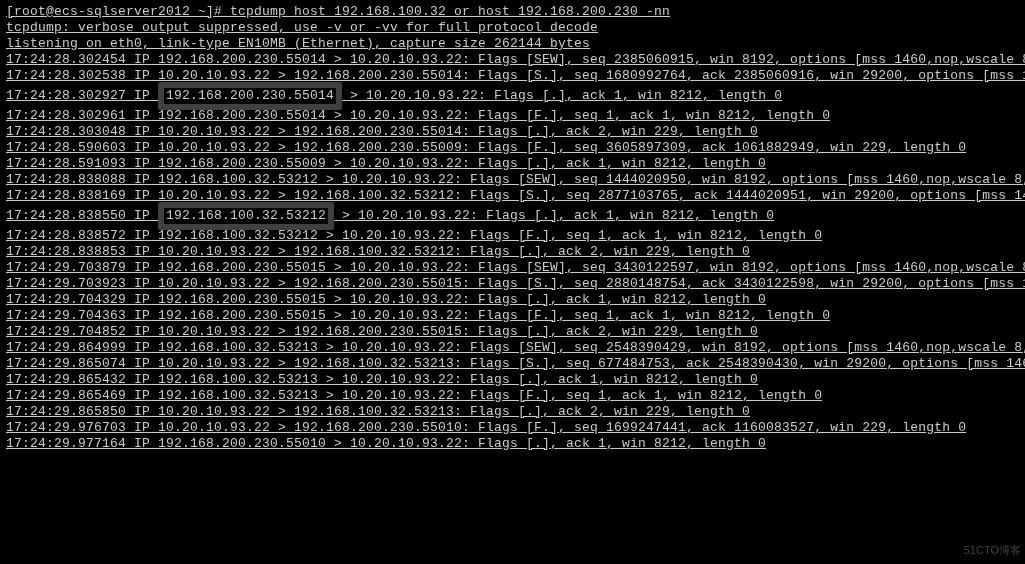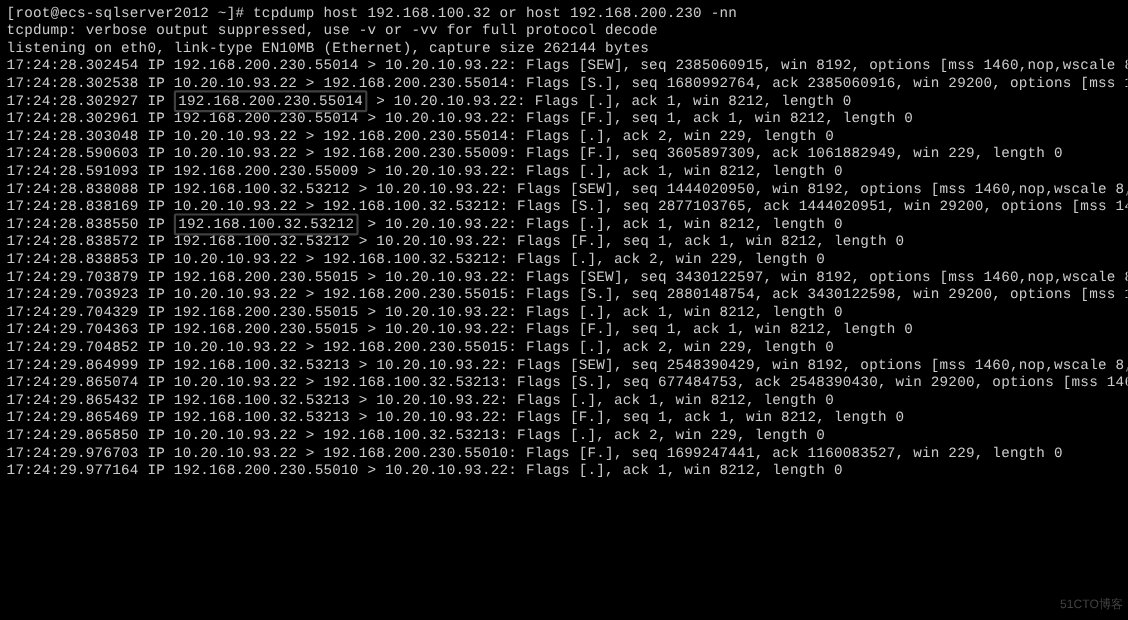--- a/index.html
+++ b/index.html
@@ -1,17 +1,17 @@
 <!DOCTYPE html>
 <html><head>
 <meta charset="utf-8">
 <style>
   html,body{margin:0;padding:0;background:#000;color:#ccc;font-family:Consolas,"Courier New",monospace;font-size:13px;line-height:16px;width:1025px;height:564px;overflow:hidden;}
   .terminal{padding:4px 6px;white-space:pre;letter-spacing:0.2px;}
-  .line{display:block;}
-  .hl{display:inline-block;border:2px solid #404040;border-radius:2px;padding:0 2px;margin:-2px 0;color:#ccc;}
+  .line{display:block;text-decoration:underline;}
+  .hl{display:inline-block;border:6px solid #404040;border-radius:2px;padding:0 2px;margin:-2px 0;color:#ccc;}
   .wm{position:absolute;right:4px;bottom:6px;color:#777;font-size:11px;opacity:.55;font-family:Arial,sans-serif;}
 </style>
 </head>
 <body>
 
 <div class="terminal" id="term"><div class="line">[root@ecs-sqlserver2012 ~]# tcpdump host 192.168.100.32 or host 192.168.200.230 -nn</div><div class="line">tcpdump: verbose output suppressed, use -v or -vv for full protocol decode</div><div class="line">listening on eth0, link-type EN10MB (Ethernet), capture size 262144 bytes</div><div class="line">17:24:28.302454 IP 192.168.200.230.55014 &gt; 10.20.10.93.22: Flags [SEW], seq 2385060915, win 8192, options [mss 1460,nop,wscale 8,nop,nop,sackOK], length 0</div><div class="line">17:24:28.302538 IP 10.20.10.93.22 &gt; 192.168.200.230.55014: Flags [S.], seq 1680992764, ack 2385060916, win 29200, options [mss 1460,nop,nop,sackOK,nop,wscale 7], length 0</div><div class="line"><span>17:24:28.302927 IP </span><span class="hl">192.168.200.230.55014</span><span> &gt; 10.20.10.93.22: Flags [.], ack 1, win 8212, length 0</span></div><div class="line">17:24:28.302961 IP 192.168.200.230.55014 &gt; 10.20.10.93.22: Flags [F.], seq 1, ack 1, win 8212, length 0</div><div class="line">17:24:28.303048 IP 10.20.10.93.22 &gt; 192.168.200.230.55014: Flags [.], ack 2, win 229, length 0</div><div class="line">17:24:28.590603 IP 10.20.10.93.22 &gt; 192.168.200.230.55009: Flags [F.], seq 3605897309, ack 1061882949, win 229, length 0</div><div class="line">17:24:28.591093 IP 192.168.200.230.55009 &gt; 10.20.10.93.22: Flags [.], ack 1, win 8212, length 0</div><div class="line">17:24:28.838088 IP 192.168.100.32.53212 &gt; 10.20.10.93.22: Flags [SEW], seq 1444020950, win 8192, options [mss 1460,nop,wscale 8,nop,nop,sackOK], length 0</div><div class="line">17:24:28.838169 IP 10.20.10.93.22 &gt; 192.168.100.32.53212: Flags [S.], seq 2877103765, ack 1444020951, win 29200, options [mss 1460,nop,nop,sackOK,nop,wscale 7], length 0</div><div class="line"><span>17:24:28.838550 IP </span><span class="hl">192.168.100.32.53212</span><span> &gt; 10.20.10.93.22: Flags [.], ack 1, win 8212, length 0</span></div><div class="line">17:24:28.838572 IP 192.168.100.32.53212 &gt; 10.20.10.93.22: Flags [F.], seq 1, ack 1, win 8212, length 0</div><div class="line">17:24:28.838853 IP 10.20.10.93.22 &gt; 192.168.100.32.53212: Flags [.], ack 2, win 229, length 0</div><div class="line">17:24:29.703879 IP 192.168.200.230.55015 &gt; 10.20.10.93.22: Flags [SEW], seq 3430122597, win 8192, options [mss 1460,nop,wscale 8,nop,nop,sackOK], length 0</div><div class="line">17:24:29.703923 IP 10.20.10.93.22 &gt; 192.168.200.230.55015: Flags [S.], seq 2880148754, ack 3430122598, win 29200, options [mss 1460,nop,nop,sackOK,nop,wscale 7], length 0</div><div class="line">17:24:29.704329 IP 192.168.200.230.55015 &gt; 10.20.10.93.22: Flags [.], ack 1, win 8212, length 0</div><div class="line">17:24:29.704363 IP 192.168.200.230.55015 &gt; 10.20.10.93.22: Flags [F.], seq 1, ack 1, win 8212, length 0</div><div class="line">17:24:29.704852 IP 10.20.10.93.22 &gt; 192.168.200.230.55015: Flags [.], ack 2, win 229, length 0</div><div class="line">17:24:29.864999 IP 192.168.100.32.53213 &gt; 10.20.10.93.22: Flags [SEW], seq 2548390429, win 8192, options [mss 1460,nop,wscale 8,nop,nop,sackOK], length 0</div><div class="line">17:24:29.865074 IP 10.20.10.93.22 &gt; 192.168.100.32.53213: Flags [S.], seq 677484753, ack 2548390430, win 29200, options [mss 1460,nop,nop,sackOK,nop,wscale 7], length 0</div><div class="line">17:24:29.865432 IP 192.168.100.32.53213 &gt; 10.20.10.93.22: Flags [.], ack 1, win 8212, length 0</div><div class="line">17:24:29.865469 IP 192.168.100.32.53213 &gt; 10.20.10.93.22: Flags [F.], seq 1, ack 1, win 8212, length 0</div><div class="line">17:24:29.865850 IP 10.20.10.93.22 &gt; 192.168.100.32.53213: Flags [.], ack 2, win 229, length 0</div><div class="line">17:24:29.976703 IP 10.20.10.93.22 &gt; 192.168.200.230.55010: Flags [F.], seq 1699247441, ack 1160083527, win 229, length 0</div><div class="line">17:24:29.977164 IP 192.168.200.230.55010 &gt; 10.20.10.93.22: Flags [.], ack 1, win 8212, length 0</div></div>
 <div class="wm">51CTO博客</div>
 
 </body></html>

